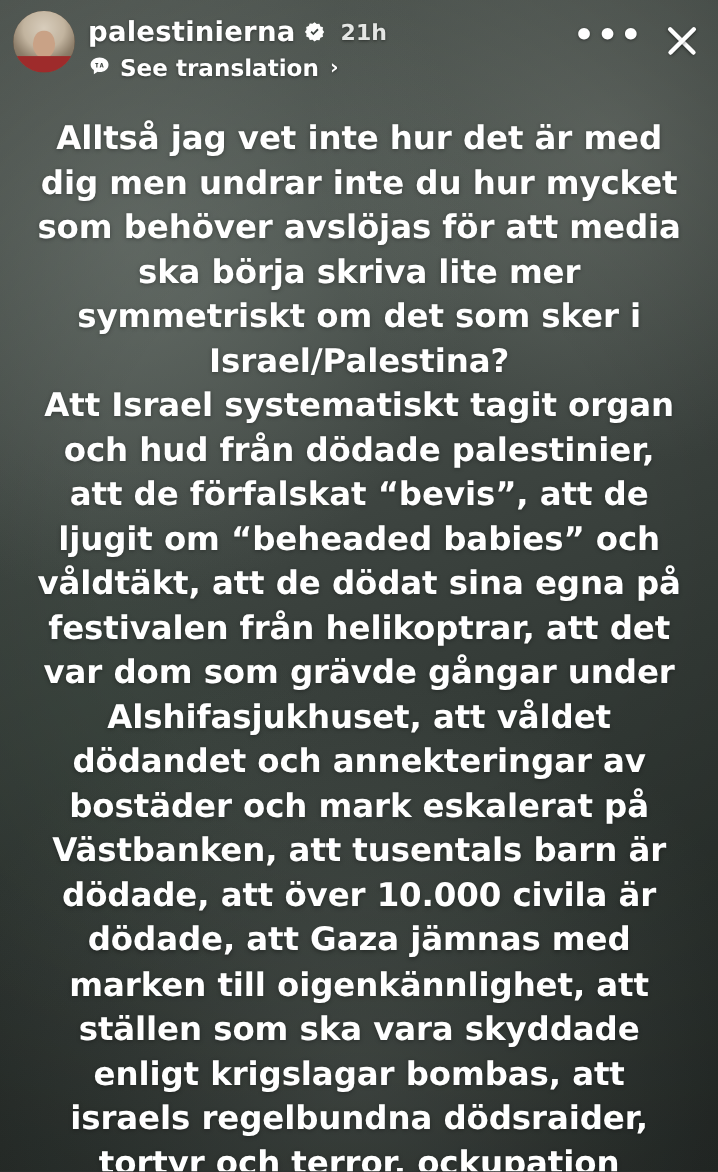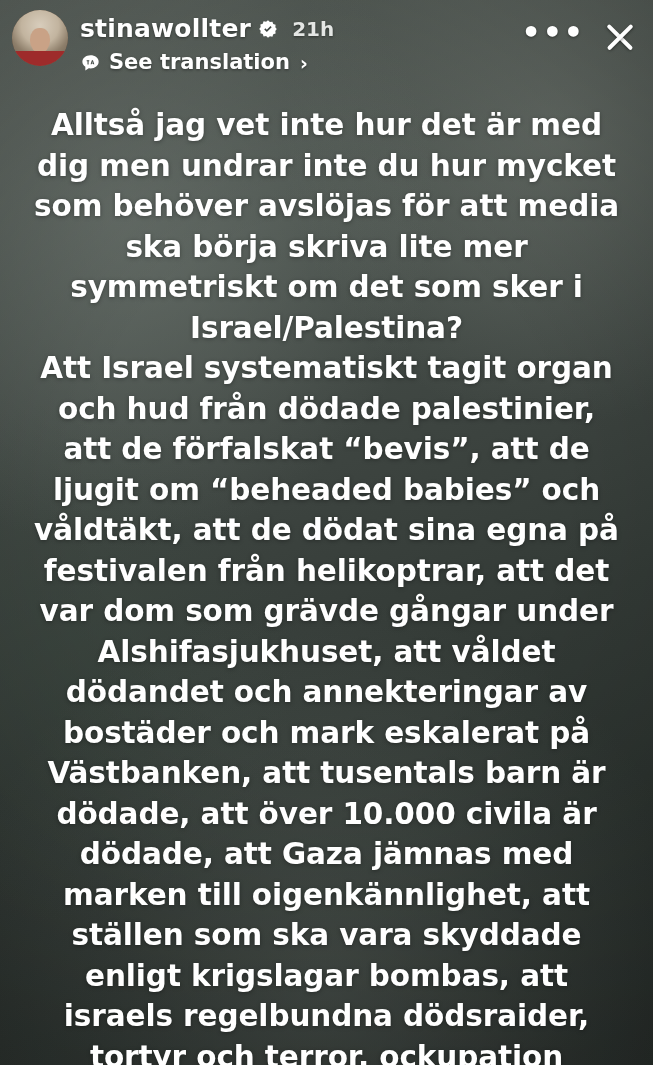--- a/index.html
+++ b/index.html
@@ -98,21 +98,21 @@
   }
   .timestamp {
     color: #e4e6e4;
     font-size: 20px;
     font-weight: bold;
     margin-left: 7px;
     text-shadow: 0 1px 3px rgba(0,0,0,.45);
   }
   .line2 {
     display: flex;
-    align-items: flex-end;
+    align-items: flex-start;
     gap: 8px;
     margin-top: 7px;
   }
   .translate-icon {
     width: 21px; height: 21px;
     flex: 0 0 auto;
   }
   .translate-label {
     color: #ffffff;
     font-size: 21px;
@@ -186,21 +186,21 @@
   <div class="header">
 
     <div class="avatar">
       <div class="hair"></div>
       <div class="face"></div>
       <div class="shirt"></div>
     </div>
 
     <div class="head-text">
       <div class="line1">
-        <span class="username">stinawollter</span>
+        <span class="username">palestinierna</span>
         <span class="verified">
           <svg viewBox="0 0 24 24" width="20" height="20" aria-hidden="true">
             <path fill="#ffffff" d="M12 1.5l2.3 2.0 3.0-.35 1.0 2.86 2.85 1.03-.37 3.0L22.5 12l-1.72 2.3.37 3.0-2.85 1.03-1.0 2.86-3.0-.35L12 22.5l-2.3-2.0-3.0.35-1.0-2.86-2.85-1.03.37-3.0L1.5 12l1.72-2.3-.37-3.0 2.85-1.03 1.0-2.86 3.0.35z"></path>
             <path fill="#3d4440" d="M10.6 15.6l-3.1-3.1 1.4-1.4 1.7 1.7 4.4-4.4 1.4 1.4z"></path>
           </svg>
         </span>
         <span class="timestamp">21h</span>
       </div>
       <div class="line2">
         <span class="translate-icon">

